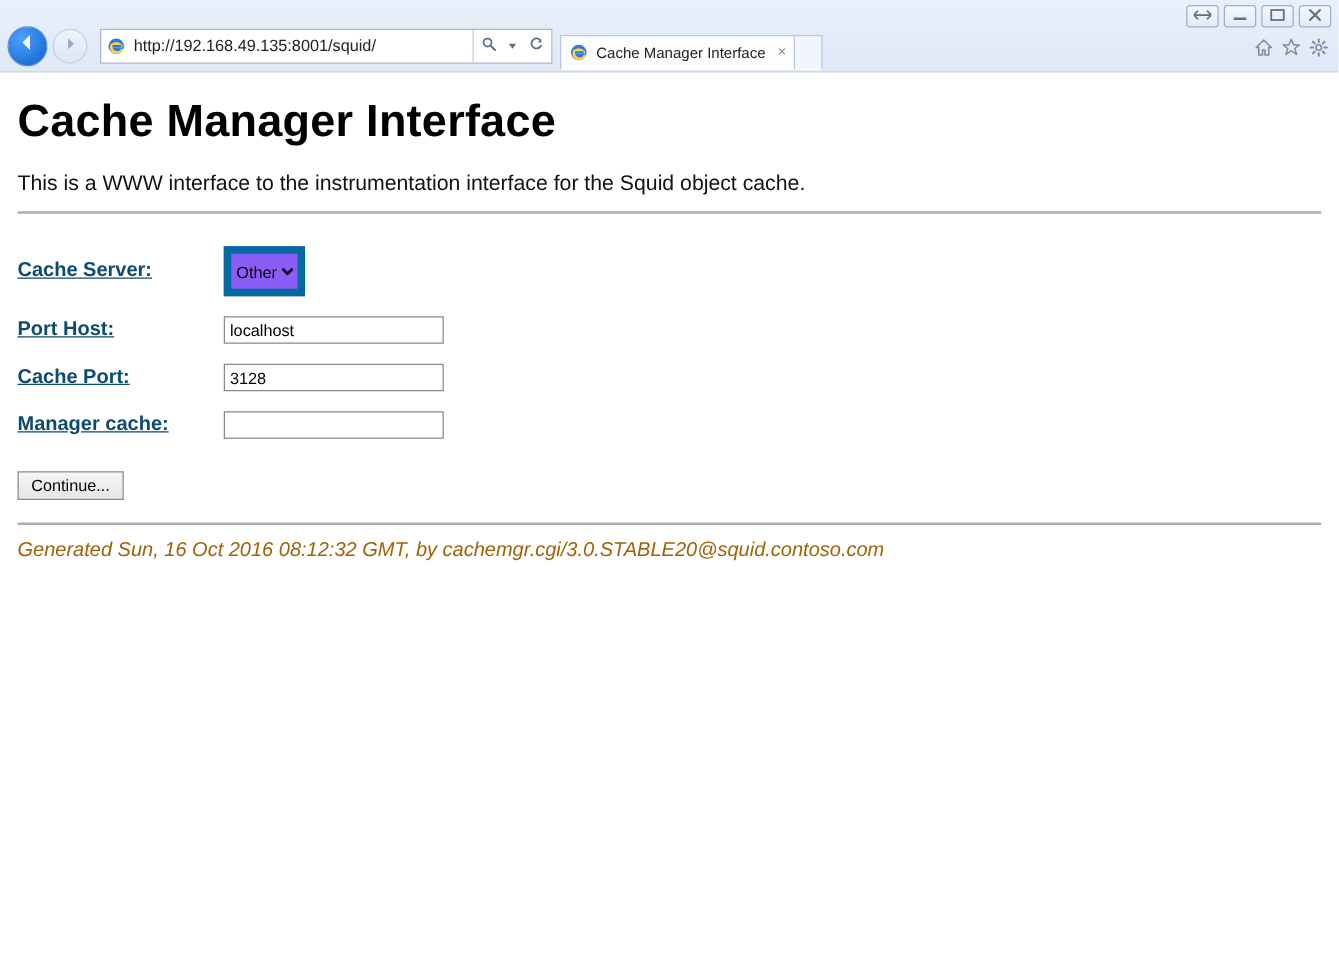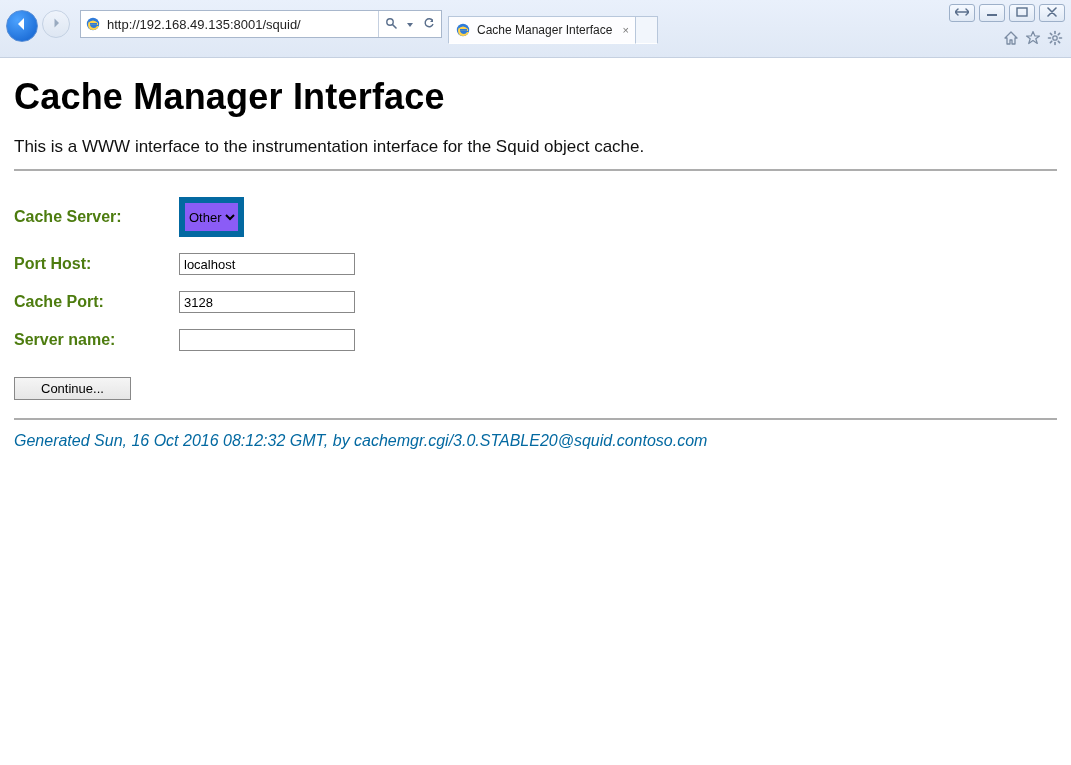--- a/index.html
+++ b/index.html
@@ -31,21 +31,21 @@
     background: linear-gradient(#f5f9ff, #e0e9f5);
     display: flex;
     align-items: center;
     justify-content: center;
     font-size: 10px;
     color: #5a6f8c;
     cursor: pointer;
   }
   .nav-row {
     display: flex;
-    align-items: flex-start;
+    align-items: center;
     padding: 4px 6px 0 6px;
     height: 100%;
   }
   .nav-btn {
     width: 32px; height: 32px;
     border-radius: 50%;
     border: 1px solid #5a8fd6;
     display: flex;
     align-items: center;
     justify-content: center;
@@ -166,53 +166,54 @@
   }
   table.form {
     border-collapse: collapse;
   }
   table.form td {
     padding: 8px 10px 8px 0;
     vertical-align: middle;
   }
   table.form td.lbl {
     font: 700 16px/1 Verdana, "Segoe UI", Tahoma, sans-serif;
-    color: #4d7c0f;
+    color: #0c4a6e;
     width: 165px;
+    text-decoration: underline;
   }
   select.fld-sel {
     font: 13px Tahoma, sans-serif;
     border: 6px solid #0369a1;
     background: #8b5cf6;
     height: 40px;
   }
   input.fld {
     font: 13px Tahoma, sans-serif;
     border: 1px solid #888;
     padding: 2px 4px;
     height: 22px;
     width: 176px;
     background: #fff;
   }
   .continue {
     margin: 18px 0 12px 0;
     font: 13px Tahoma, sans-serif;
-    padding: 3px 26px;
+    padding: 3px 10px;
     border: 1px solid #888;
     background: linear-gradient(#f5f5f5, #e6e6e6);
     cursor: pointer;
   }
   hr.rule2 {
     border: none;
     border-top: 2px solid #adadad;
     margin: 6px 0 10px 0;
   }
   .footer {
     font: italic 400 16px/1.4 Verdana, "Segoe UI", Tahoma, sans-serif;
-    color: #0369a1;
+    color: #a16207;
   }
   
   .ie-e {
     display: inline-block;
     width: 16px; height: 16px;
   }
 </style>
 </head>
 <body>
 
@@ -371,21 +372,21 @@
     </tr>
     <tr>
       <td class="lbl">Port Host:</td>
       <td><input class="fld" type="text" value="localhost" style=""></td>
     </tr>
     <tr>
       <td class="lbl">Cache Port:</td>
       <td><input class="fld" type="text" value="3128" style=""></td>
     </tr>
     <tr>
-      <td class="lbl">Server name:</td>
+      <td class="lbl">Manager cache:</td>
       <td><input class="fld" type="text" value="" style=""></td>
     </tr>
   </tbody>
     </table>
 
   <button class="continue">Continue...</button>
 
   <hr class="rule2">
   <div class="footer">Generated Sun, 16 Oct 2016 08:12:32 GMT, by cachemgr.cgi/3.0.STABLE20@squid.contoso.com</div>
 </div>

